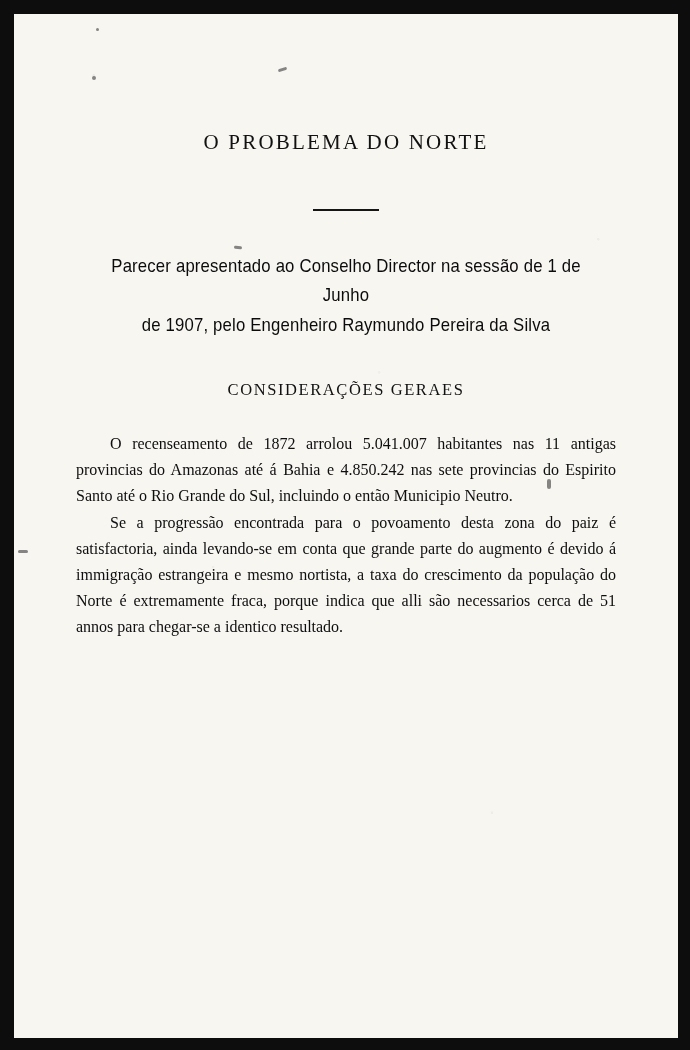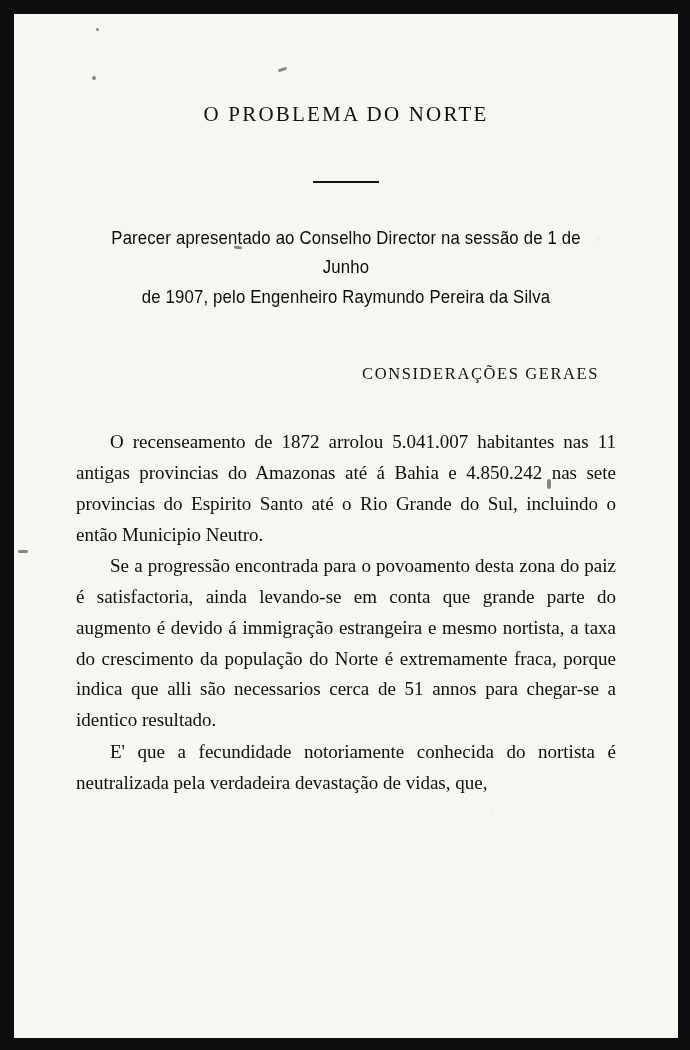--- a/index.html
+++ b/index.html
@@ -47,21 +47,21 @@
 
   .speck {
     position: absolute;
     background: #2b2b2b;
     border-radius: 50%;
     opacity: .55;
   }
 
   .title {
     margin: 0;
-    padding-top: 88px;
+    padding-top: 116px;
     text-align: center;
     font-family: "Liberation Serif", serif;
     font-size: 21px;
     letter-spacing: 2.2px;
     color: #161616;
     font-weight: normal;
   }
 
   .rule-wrap {
     text-align: center;
@@ -83,34 +83,34 @@
     line-height: 1.55;
     color: #111;
     font-weight: normal;
     letter-spacing: .2px;
     transform: scaleX(0.88);
     transform-origin: center;
   }
   .subtitle .line { display: block; }
 
   .section-head {
-    margin: 17px;
+    margin: 5px;
     padding-top: 36px;
-    text-align: right;
+    text-align: center;
     font-family: "Liberation Serif", serif;
     font-size: 16.5px;
     letter-spacing: 1.6px;
     color: #161616;
     font-weight: normal;
   }
 
   .body {
     padding-top: 26px;
     font-family: "Liberation Serif", serif;
-    font-size: 19px;
+    font-size: 16px;
     line-height: 1.62;
     color: #131313;
     text-align: justify;
     text-justify: inter-word;
   }
   .body p {
     margin: 0 0 1px 0;
     text-indent: 34px;
   }
 </style>
@@ -136,17 +136,16 @@
     <h2 class="subtitle">
       <span class="line">Parecer apresentado ao Conselho Director na  sessão  de  1  de  Junho</span>
       <span class="line">de  1907,  pelo  Engenheiro  Raymundo  Pereira  da  Silva</span>
     </h2>
 
     <h3 class="section-head">CONSIDERAÇÕES GERAES</h3>
 
     <div class="body">
       <p>O recenseamento de 1872 arrolou 5.041.007 habitantes nas 11 antigas provincias do Amazonas até á Bahia e 4.850.242 nas sete provincias do Espirito Santo até o Rio Grande do Sul, incluindo o então Municipio Neutro.</p>
       <p>Se a progressão encontrada para o povoamento desta zona do paiz é satisfactoria, ainda levando-se em conta que grande parte do augmento é devido á immigração estrangeira e mesmo nortista, a taxa do crescimento da população do Norte é extremamente fraca, porque indica que alli são necessarios cerca de 51 annos para chegar-se a identico resultado.</p>
-      <p>E' que a fecundidade notoriamente conhecida do nortista é neutralizada pela verdadeira devastação de vidas, que,</p>
     </div>
 
   </div>
 </div>
 
 </body></html>

